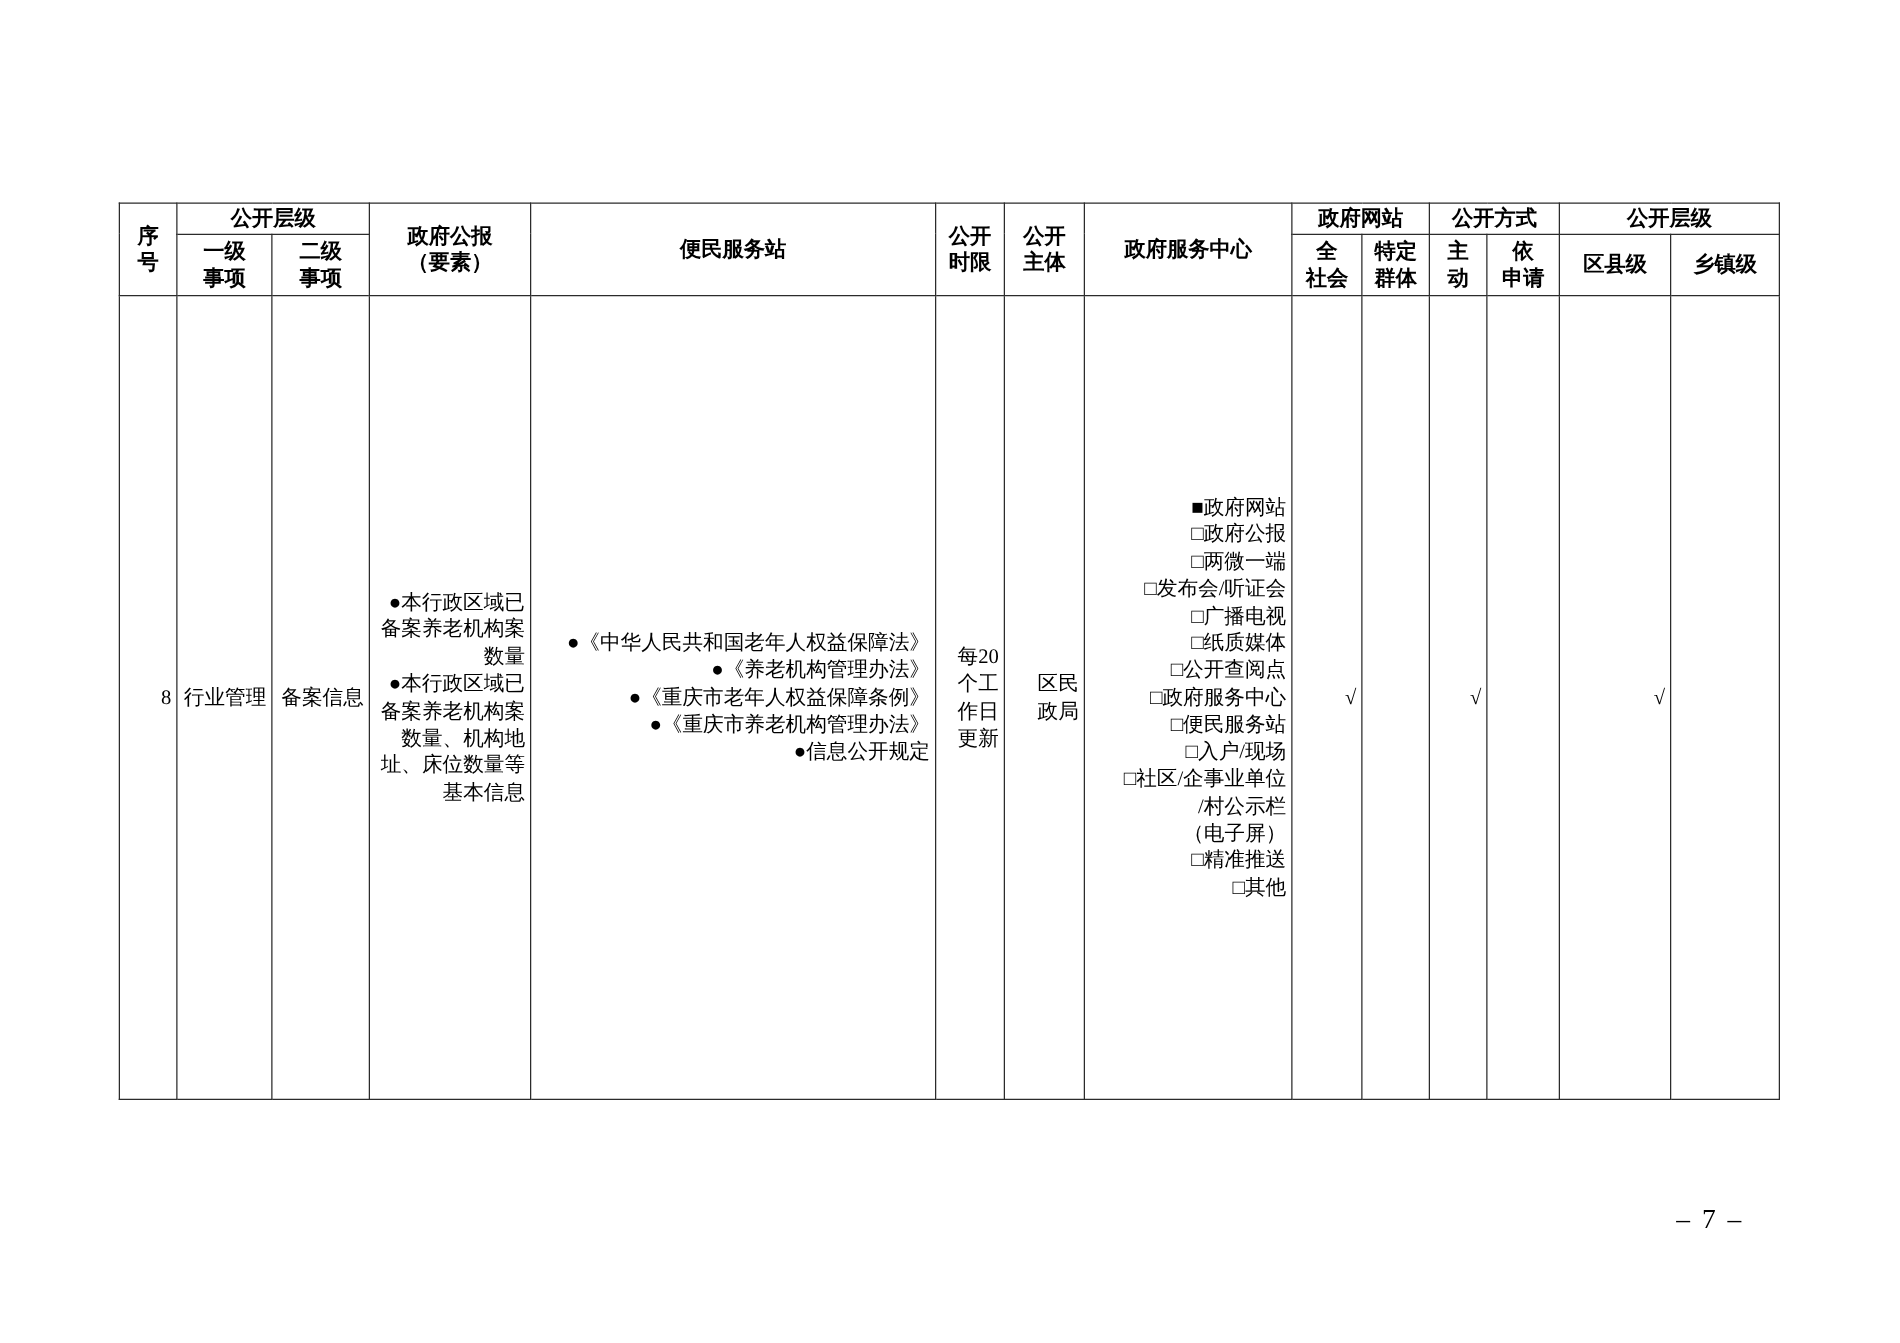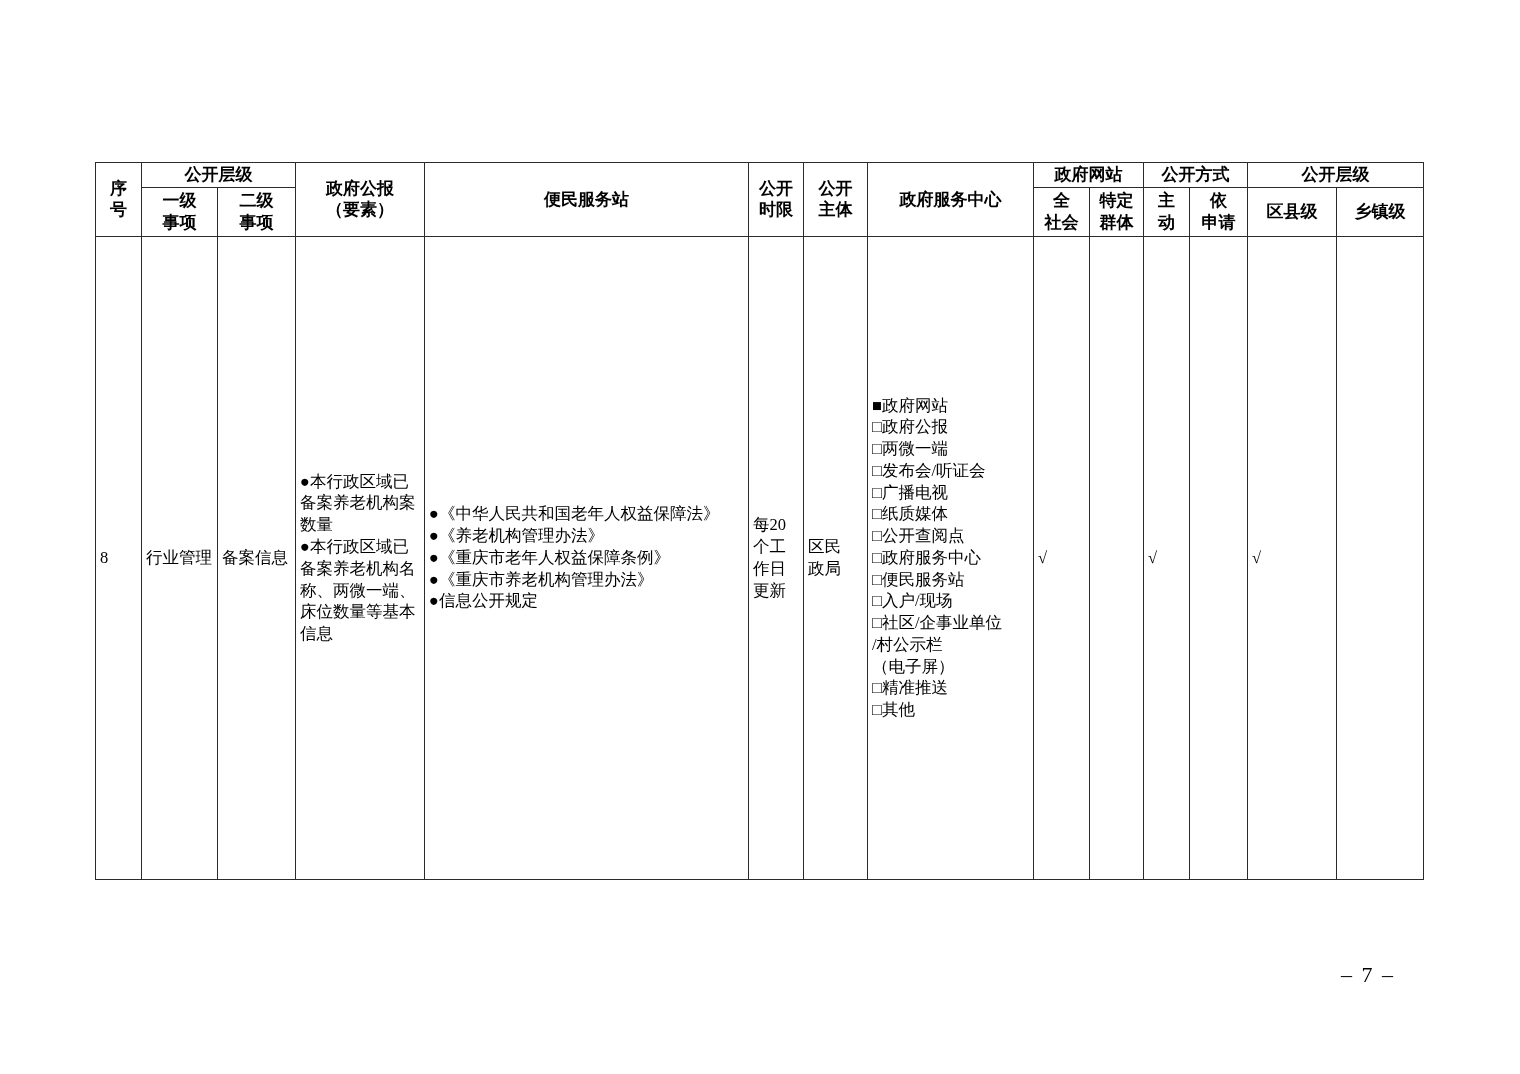--- a/index.html
+++ b/index.html
@@ -33,21 +33,21 @@
   table.catalog th {
     font-size: 17px;
     font-weight: bold;
     text-align: center;
     line-height: 1.28;
     padding: 1px 2px;
   }
   table.catalog td {
     font-size: 16.5px;
     font-weight: normal;
-    text-align: left;
+    text-align: right;
     line-height: 1.32;
     padding: 2px 4px;
   }
   tr.hdr-top { height: 21px; }
   tr.hdr-sub { height: 49px; }
   tr.body-row { height: 643px; }
   td.cell-list {
     text-align: left;
     padding: 2px 6px;
   }
@@ -121,21 +121,21 @@
 申请</th>
       <th>区县级</th>
       <th>乡镇级</th>
     </tr>
 
     <tr class="body-row">
       <td class="cell-serial">8</td>
       <td class="cell-wrap">行业管理</td>
       <td class="cell-wrap">备案信息</td>
       <td class="cell-list cell-break">●本行政区域已备案养老机构案数量
-●本行政区域已备案养老机构名称、两微一端、床位数量等基本信息</td>
+●本行政区域已备案养老机构案数量、机构地址、床位数量等基本信息</td>
       <td class="cell-list">●《中华人民共和国老年人权益保障法》
 ●《养老机构管理办法》
 ●《重庆市老年人权益保障条例》
 ●《重庆市养老机构管理办法》
 ●信息公开规定</td>
       <td class="cell-wrap">每20个工作日更新</td>
       <td>区民
 政局</td>
       <td class="cell-list cell-break">■政府网站
 □政府公报

